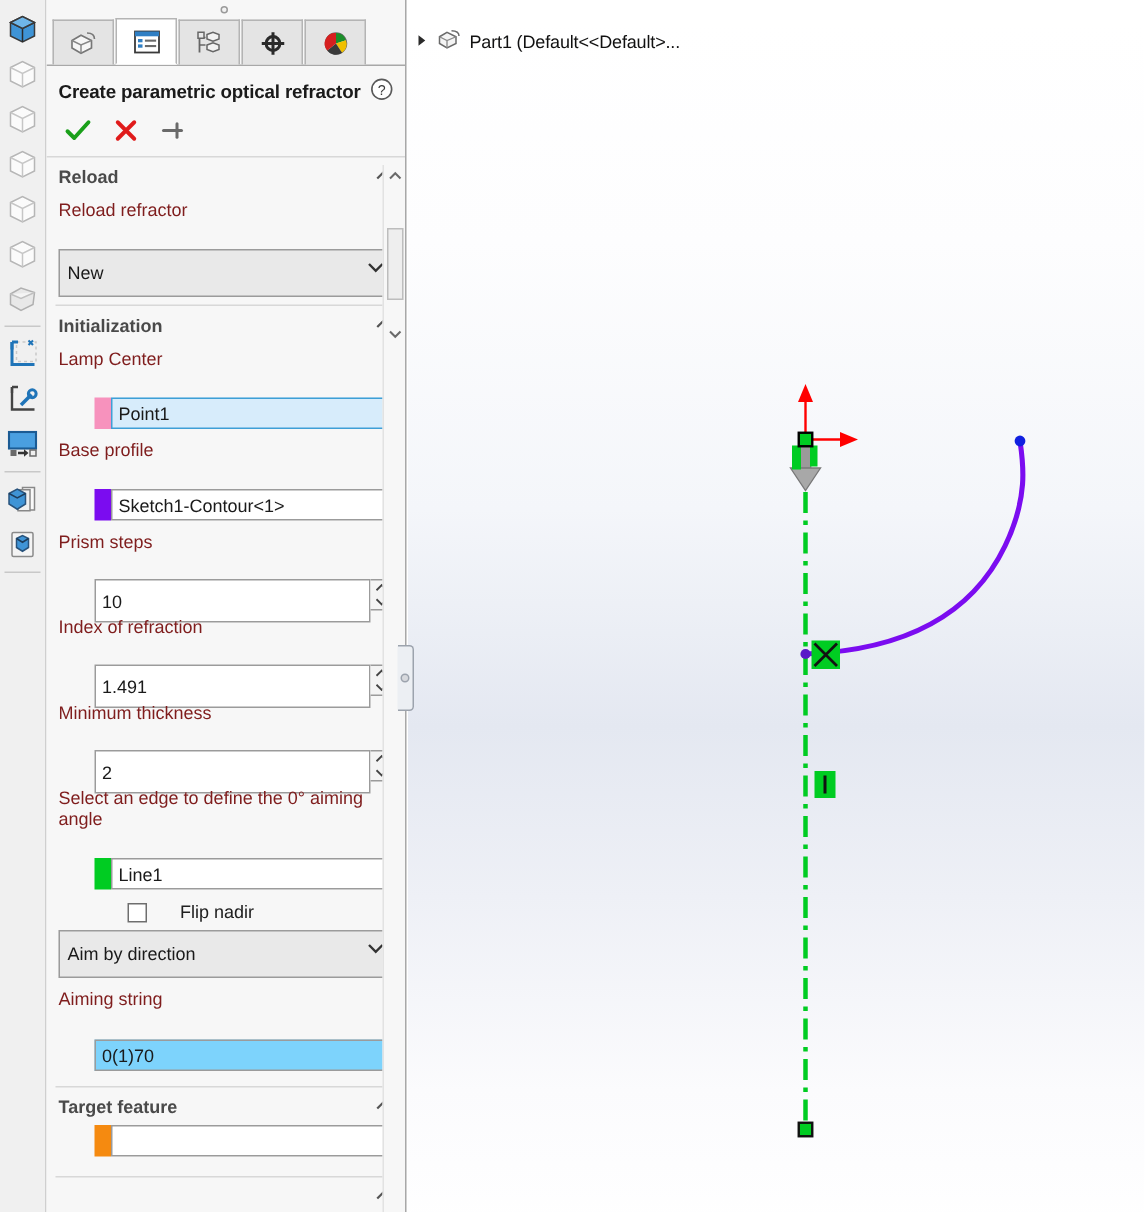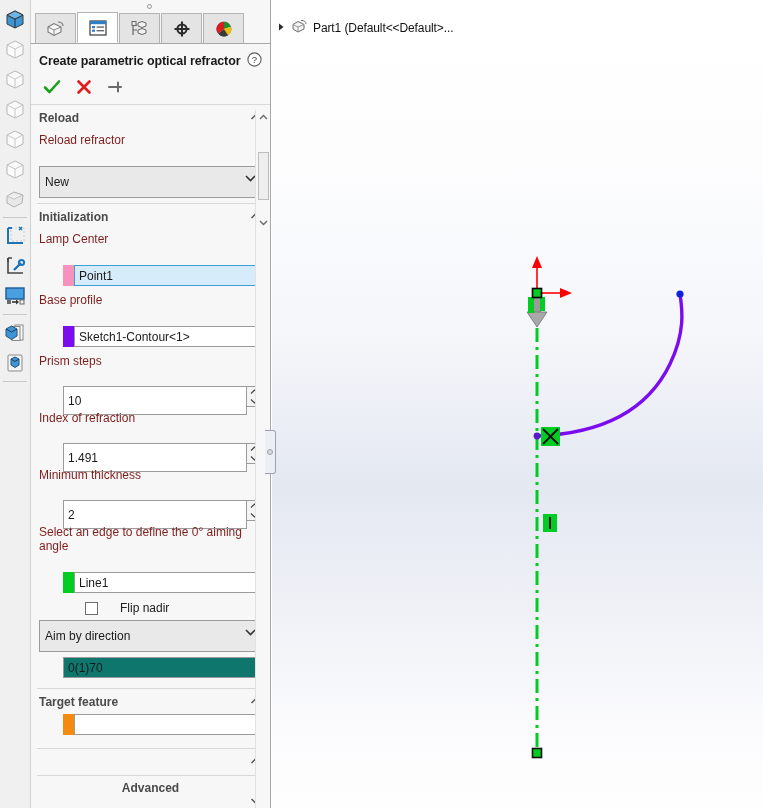--- a/index.html
+++ b/index.html
@@ -122,21 +122,21 @@
   .chkbox {
     width: 13px; height: 13px; border: 1px solid #6e6e6e; background: #fff;
     flex: 0 0 13px;
   }
   .chklabel { font-size: 12px; color: #202020; }
 
   .plainrow { padding: 2px 8px 2px 32px; }
   .plainrow input {
     width: 100%; height: 21px; font-family: "Liberation Sans", sans-serif;
     font-size: 12px; color: #1a1a1a; padding: 0 4px;
-    border: 1px solid #9b9b9b; background: #0f766e; border-radius: 0; outline: none;
+    border: 1px solid #9b9b9b; background: #7dd3fc; border-radius: 0; outline: none;
   }
 
   .btnwrap { display: flex; justify-content: center; padding: 9px 0 10px 0; }
   .podt-btn {
     width: 100px; height: 38px; background: #ededed;
     border: 1px solid #3e9fd6; font-family: "Liberation Sans", sans-serif;
     font-size: 12px; color: #111; line-height: 15px; cursor: default;
     text-align: center;
   }
 
@@ -475,20 +475,21 @@
       <div class="sw-select">
         <span>Aim by direction</span>
         <span class="cv">
           <svg width="11" height="9" viewBox="0 0 11 9">
               <path d="M1 2 L5.5 6.5 L10 2" fill="none" stroke="#333" stroke-width="1.6"></path>
             </svg>
         </span>
       </div>
     </div>
 
+    <div class="field-label">Aiming string</div>
     <div class="plainrow">
       <input type="text" value="0(1)70" style="">
     </div>
 
     <div class="sec-rule" style="margin-top:8px;"></div>
 
     <div class="sec-head">
       <span class="lbl">Target feature</span>
       <span class="chev">
         <svg width="12" height="10" viewBox="0 0 12 10">

